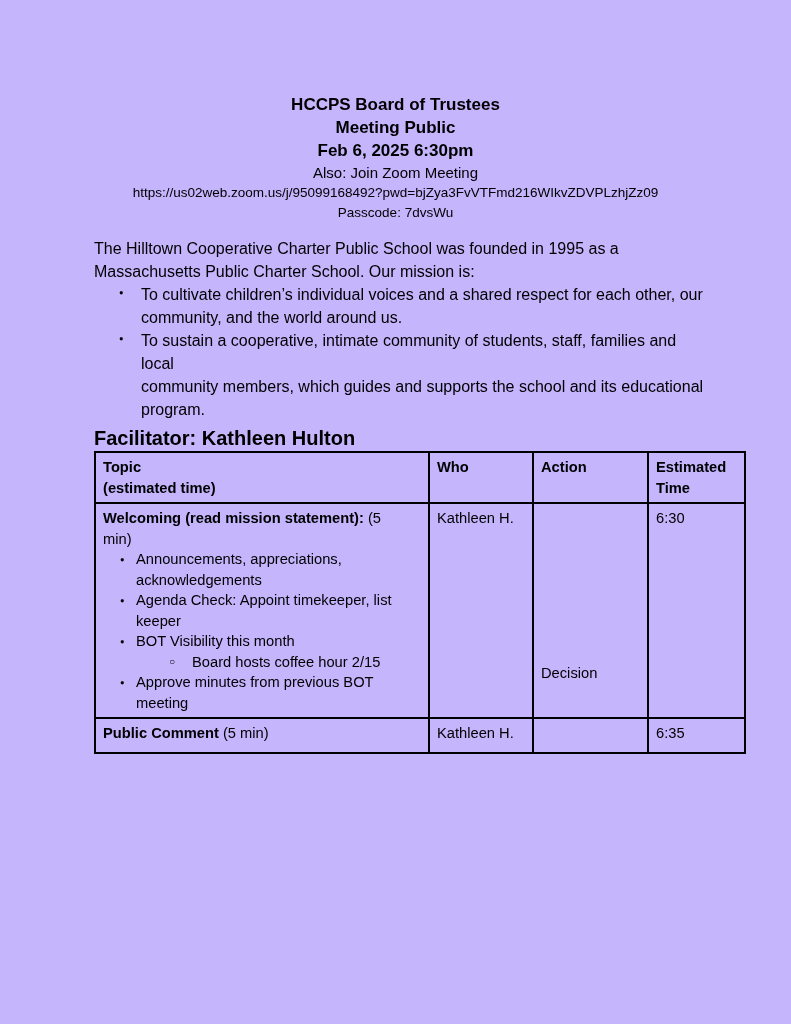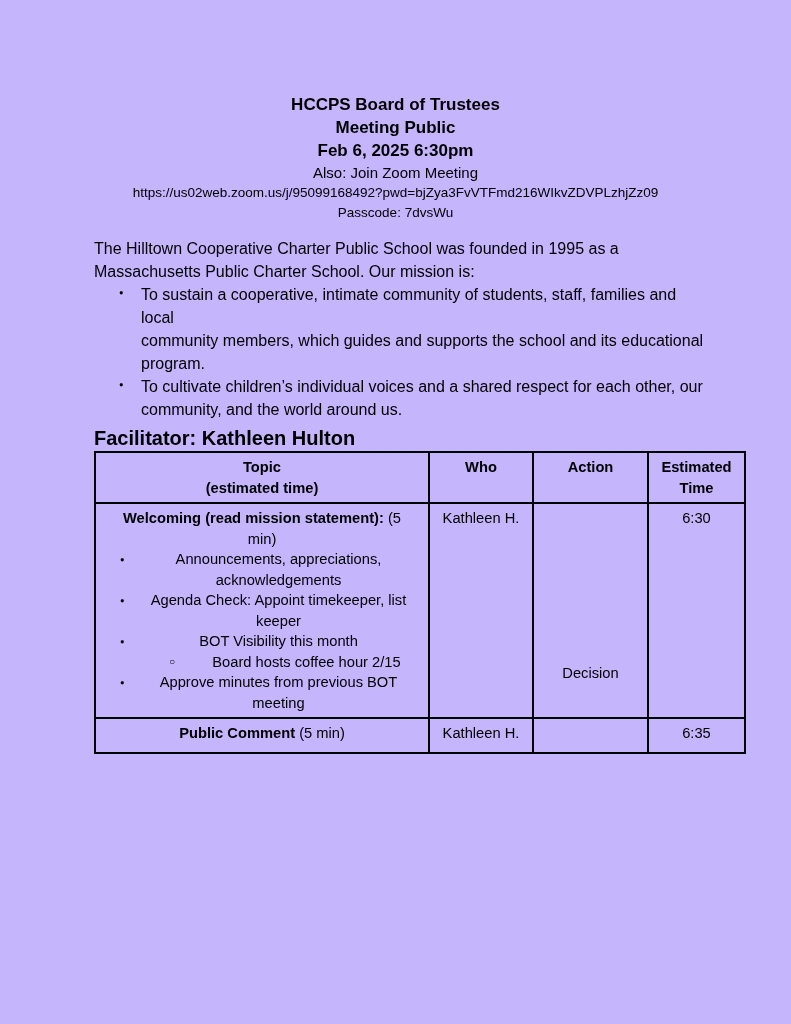--- a/index.html
+++ b/index.html
@@ -24,21 +24,21 @@
   .mission-list>li{position:relative;white-space:pre-line;}
   .mission-list>li::before{content:"●";position:absolute;left:-22px;top:5px;font-size:7.5px;line-height:normal;}
   .facilitator{margin-top:8px;font-weight:700;font-size:20px;line-height:19px;}
   table.agenda{border-collapse:collapse;table-layout:fixed;margin:3px 0 0 94px;width:650px;}
   .agenda th,.agenda td{
     border:2px solid #000000;
     vertical-align:top;
     padding:4px 7px;
     font-size:14.7px;
     line-height:20.5px;
-    text-align:center;
+    text-align:left;
     font-weight:400;
     box-sizing:border-box;
   }
   .agenda th{font-weight:700;white-space:pre-line;}
   .row-header{height:50px;}
   .row-1{height:215px;}
   .row-2{height:35px;}
   .row-3{height:107px;}
   .b{font-weight:700;}
   .cell-list{list-style:none;margin:0;padding:0 0 0 33px;}
@@ -61,25 +61,25 @@
     <div class="t-reg">Also: Join Zoom Meeting</div>
     <div class="t-small">https://us02web.zoom.us/j/95099168492?pwd=bjZya3FvVTFmd216WIkvZDVPLzhjZz09</div>
     <div class="t-small">Passcode: 7dvsWu</div>
   </div>
 
   <div class="content">
     <div class="intro body-text pre">The Hilltown Cooperative Charter Public School was founded in 1995 as a
 Massachusetts Public Charter School. Our mission is:</div>
 
     <ul class="mission-list body-text">
+      <li>To cultivate children’s individual voices and a shared respect for each other, our
+community, and the world around us.</li>
       <li>To sustain a cooperative, intimate community of students, staff, families and local
 community members, which guides and supports the school and its educational
 program.</li>
-      <li>To cultivate children’s individual voices and a shared respect for each other, our
-community, and the world around us.</li>
     </ul>
 
     <div class="facilitator">Facilitator: Kathleen Hulton</div>
   </div>
 
   <table class="agenda">
     <colgroup>
       <col style="width:334px">
       <col style="width:104px">
       <col style="width:115px">

